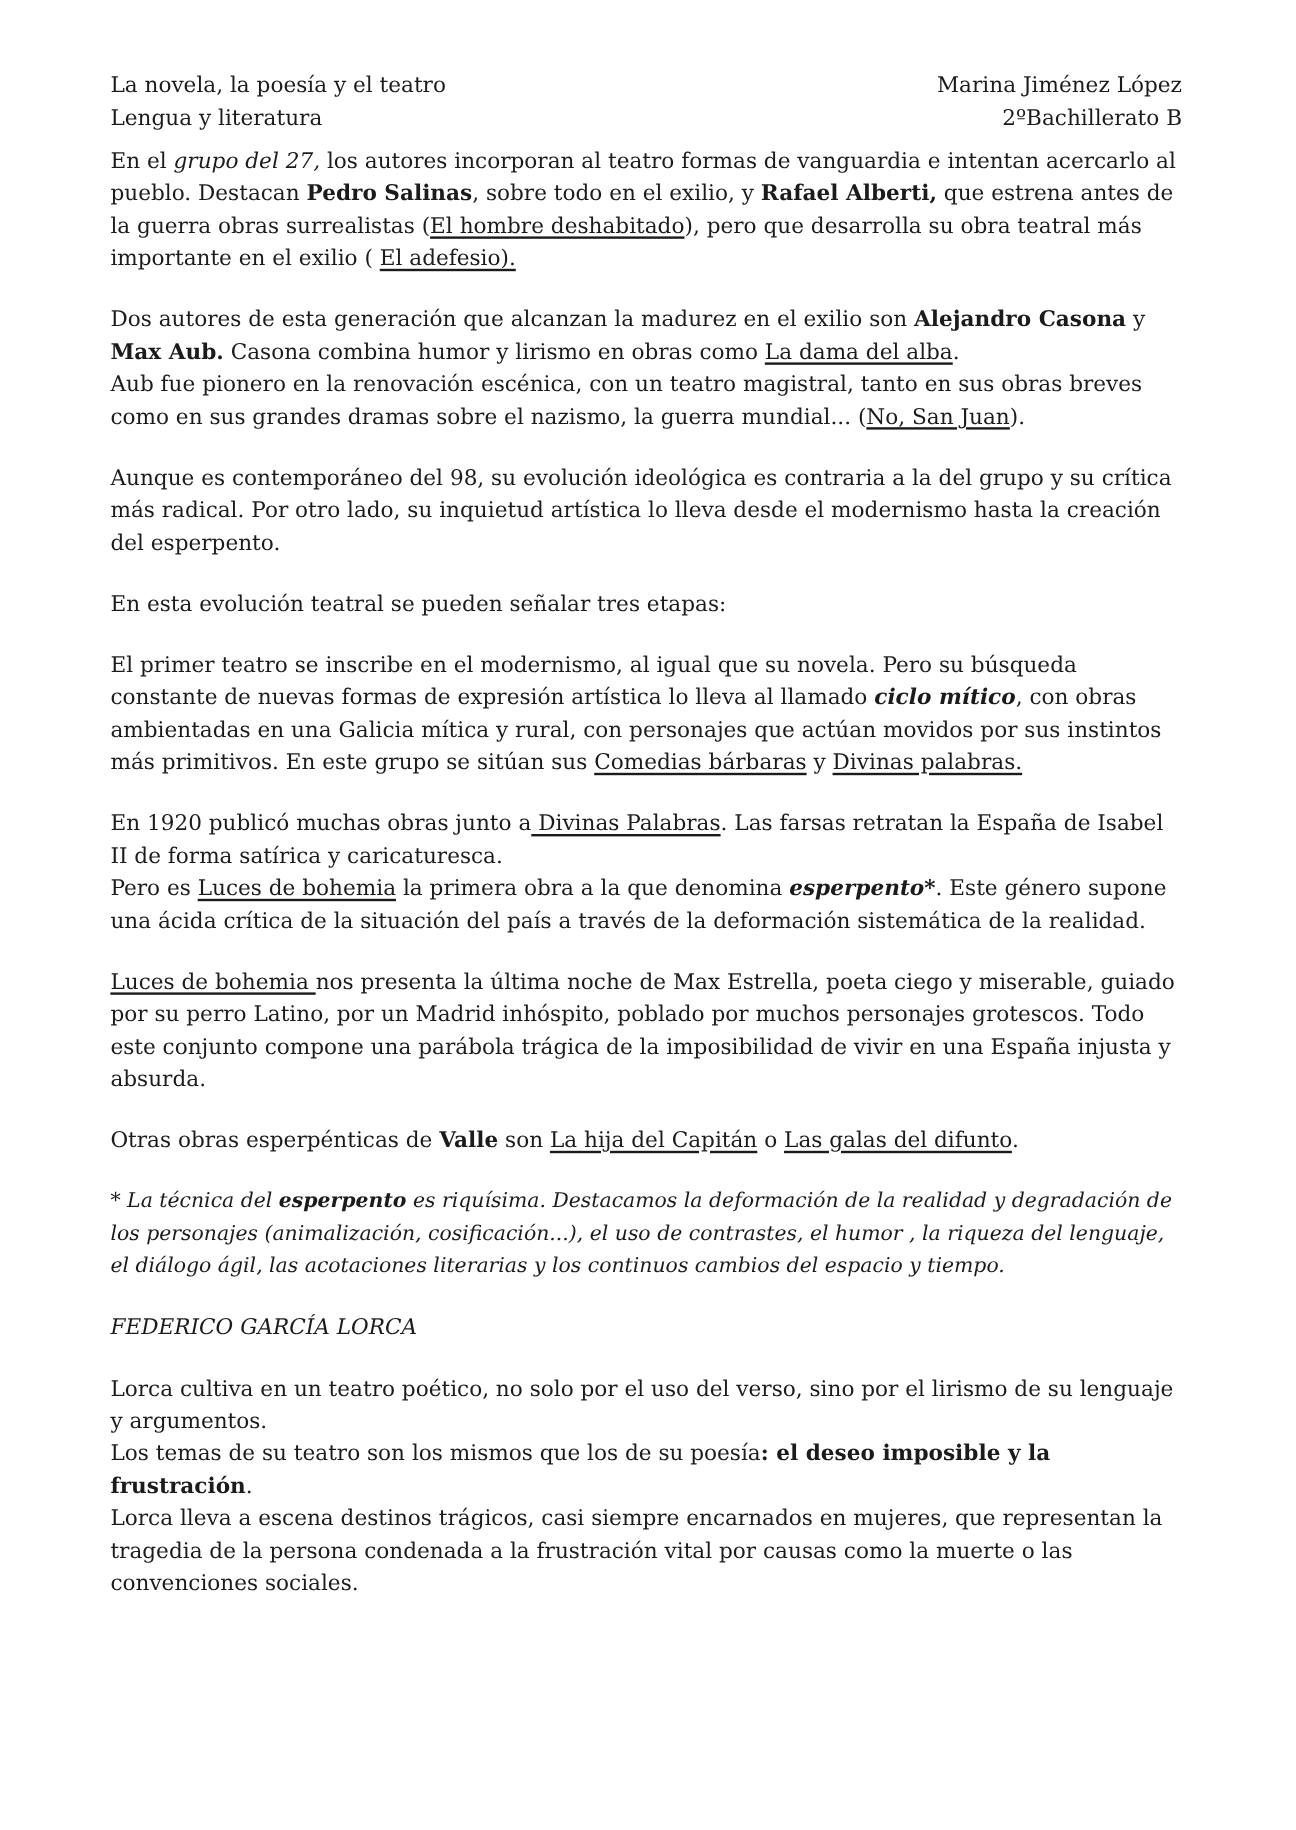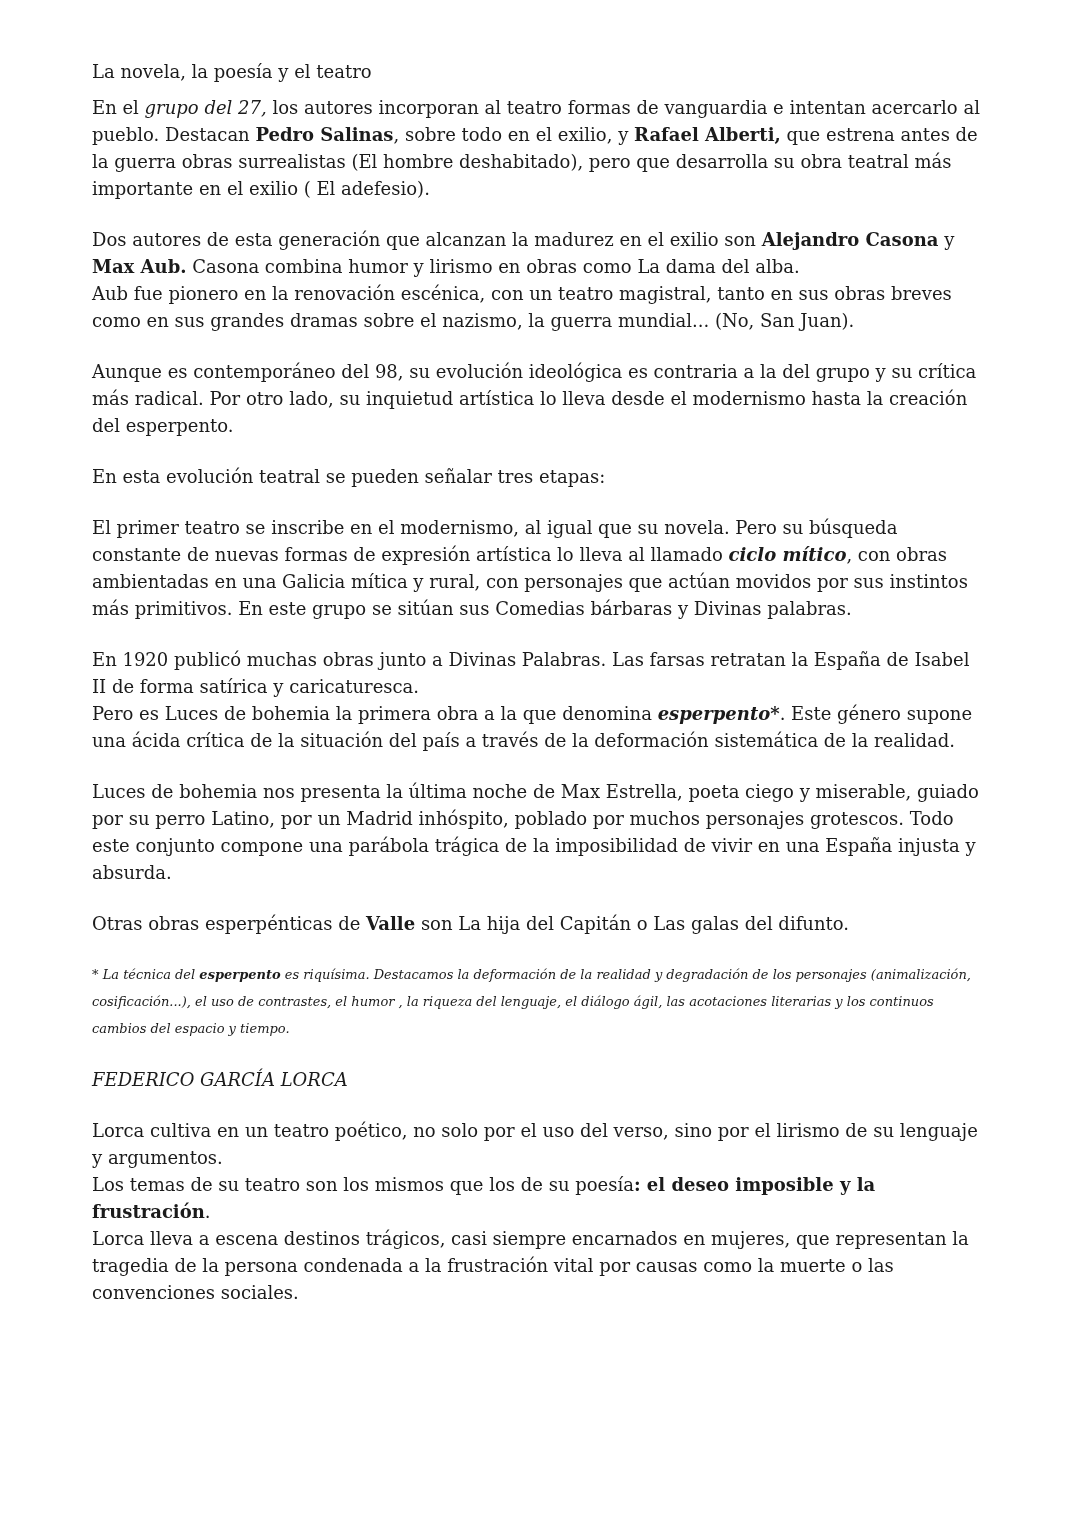--- a/index.html
+++ b/index.html
@@ -17,33 +17,38 @@
   }
   .header {
     display: flex;
     justify-content: space-between;
     align-items: flex-start;
     margin-bottom: 9px;
   }
   .header-right { text-align: right; }
   .para { margin: 0 0 24px 0; text-align: left; }
   .heading { font-style: italic; }
-  .footnote { font-size: 13px; }
+  .footnote { font-size: 17px; }
   .b { font-weight: bold; }
   .i { font-style: italic; margin-top: 32px; }
-  .u { text-underline-offset: 3px; text-decoration-thickness: 1.5px; }
+  .u { text-decoration: underline; text-underline-offset: 3px; text-decoration-thickness: 1.5px; }
 </style>
 </head>
 <body>
 
 <div class="page">
 
   <div class="header">
     <div class="header-left">
       <div>La novela, la poesía y el teatro</div>
+      <div>Lengua y literatura</div>
+    </div>
+    <div class="header-right">
+      <div>Marina Jiménez López</div>
+      <div>2ºBachillerato B</div>
     </div>
   </div>
 
   <p class="para"><span>En el </span><span class="i">grupo del 27,</span><span> los autores incorporan al teatro formas de vanguardia e intentan acercarlo al pueblo. Destacan </span><span class="b">Pedro Salinas</span><span>, sobre todo en el exilio, y </span><span class="b">Rafael Alberti,</span><span> que estrena antes de la guerra obras surrealistas (</span><span class="u">El hombre deshabitado</span><span>), pero que desarrolla su obra teatral más importante en el exilio ( </span><span class="u">El adefesio).</span></p>
   <p class="para"><span>Dos autores de esta generación que alcanzan la madurez en el exilio son </span><span class="b">Alejandro Casona</span><span> y </span><span class="b">Max Aub.</span><span> Casona combina humor y lirismo en obras como </span><span class="u">La dama del alba</span><span>.</span><br><span>Aub fue pionero en la renovación escénica, con un teatro magistral, tanto en sus obras breves como en sus grandes dramas sobre el nazismo, la guerra mundial... (</span><span class="u">No, San Juan</span><span>).</span></p>
   <p class="para"><span>Aunque es contemporáneo del 98, su evolución ideológica es contraria a la del grupo y su crítica más radical. Por otro lado, su inquietud artística lo lleva desde el modernismo hasta la creación del esperpento.</span></p>
   <p class="para"><span>En esta evolución teatral se pueden señalar tres etapas:</span></p>
   <p class="para"><span>El primer teatro se inscribe en el modernismo, al igual que su novela. Pero su búsqueda constante de nuevas formas de expresión artística lo lleva al llamado </span><span class="b i">ciclo mítico</span><span>, con obras ambientadas en una Galicia mítica y rural, con personajes que actúan movidos por sus instintos más primitivos. En este grupo se sitúan sus </span><span class="u">Comedias bárbaras</span><span> y </span><span class="u">Divinas palabras.</span></p>
   <p class="para"><span>En 1920 publicó muchas obras junto a</span><span class="u"> Divinas Palabras</span><span>. Las farsas retratan la España de Isabel II de forma satírica y caricaturesca.</span><br><span>Pero es </span><span class="u">Luces de bohemia</span><span> la primera obra a la que denomina </span><span class="b i">esperpento*</span><span>. Este género supone una ácida crítica de la situación del país a través de la deformación sistemática de la realidad.</span></p>
   <p class="para"><span class="u">Luces de bohemia </span><span>nos presenta la última noche de Max Estrella, poeta ciego y miserable, guiado por su perro Latino, por un Madrid inhóspito, poblado por muchos personajes grotescos. Todo este conjunto compone una parábola trágica de la imposibilidad de vivir en una España injusta y absurda.</span></p>

